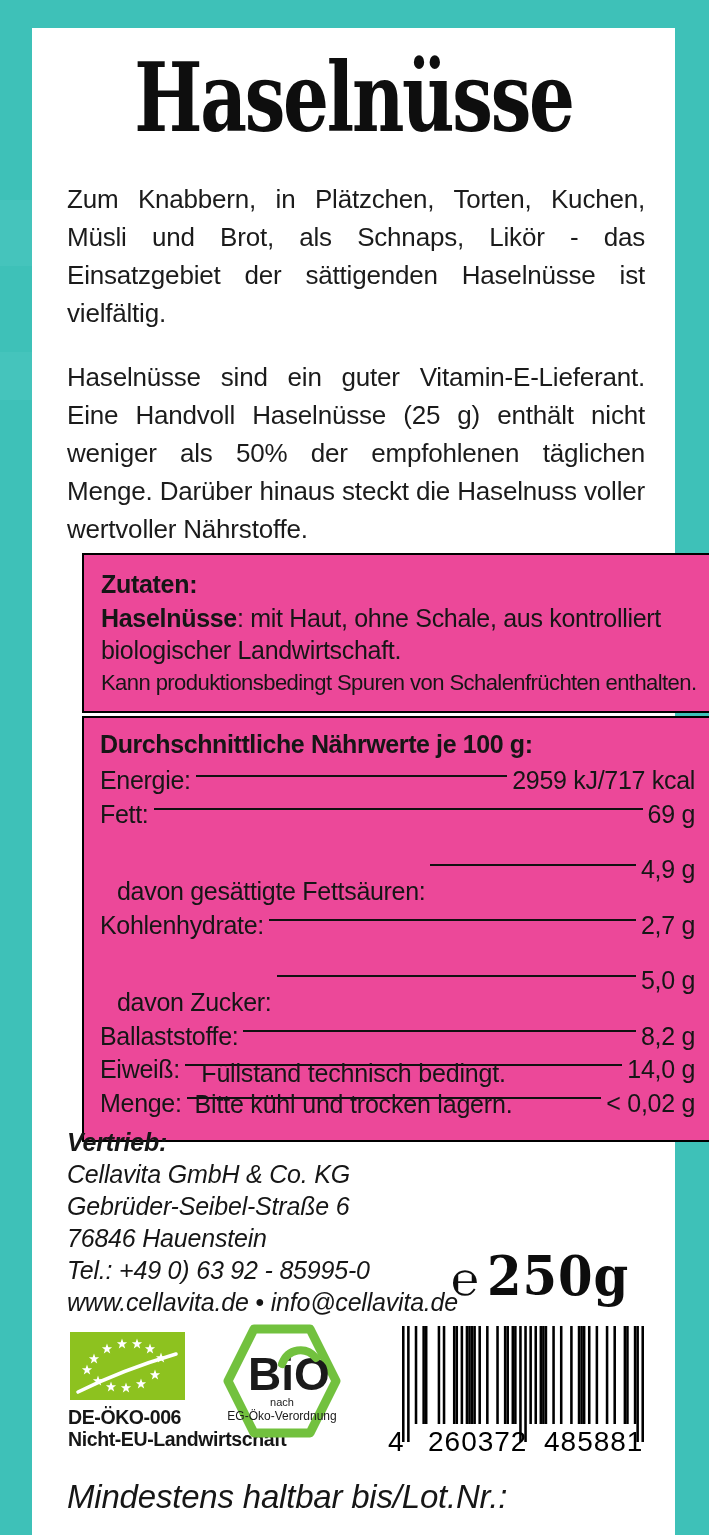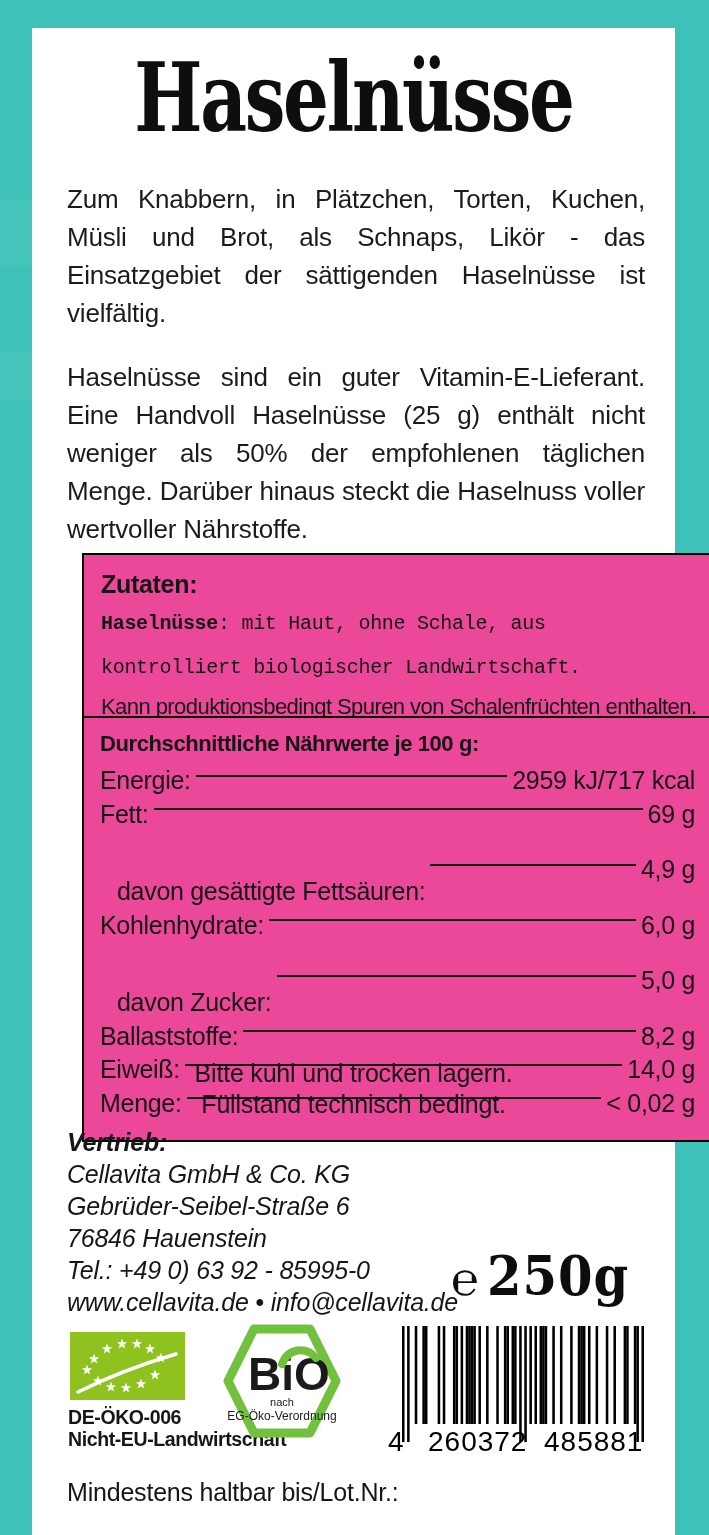--- a/index.html
+++ b/index.html
@@ -35,25 +35,25 @@
   }
   .para.p1{top:152px;}
   .para.p2{top:330px;}
 
   .box{
     position:absolute;left:50px;width:631px;box-sizing:border-box;
     border:2px solid #000;background:#ec4899;
   }
   .box.zutaten{top:525px;padding:12px 17px 12px 17px;}
   .z-head{font-weight:bold;font-size:25px;line-height:35px;letter-spacing:-0.3px;}
-  .z-main{font-size:20px;line-height:44px;letter-spacing:-0.3px;font-family:Liberation Mono, monospace;}
+  .z-main{font-size:25px;line-height:32px;letter-spacing:-0.3px;}
   .z-allergen{font-size:22.5px;line-height:33px;letter-spacing:-0.6px;transform:scaleX(0.98);transform-origin:left;white-space:nowrap;}
 
   .box.naehr{top:688px;padding:10px 16px 20px 16px;}
-  .n-head{font-weight:bold;font-size:22px;line-height:32px;letter-spacing:-0.4px;margin-bottom:4px;}
+  .n-head{font-weight:bold;font-size:25px;line-height:32px;letter-spacing:-0.4px;margin-bottom:4px;}
   .nrow{display:flex;align-items:center;font-size:25px;line-height:33.5px;letter-spacing:-0.3px;}
   .nrow .nlabel{white-space:nowrap;}
   .nrow.indent .nlabel{padding-left:17px;margin-top:44px;}
   .nrow .fill{flex:1;border-bottom:2px solid #111;margin:0 5px;transform:translateY(-5px);}
   .nrow .nvalue{white-space:nowrap;}
 
   .storage{
     position:absolute;top:1030px;left:0;width:100%;
     text-align:center;font-size:25px;line-height:31px;letter-spacing:-0.2px;
   }
@@ -79,21 +79,21 @@
 
   .barcode{position:absolute;left:356px;top:1298px;width:262px;height:152px;}
   .barcode svg{position:absolute;left:14px;top:0;}
   .bc-digit{position:absolute;font-size:28px;font-weight:normal;letter-spacing:1px;color:#000;top:100px;}
   .bc-d0{left:0px;}
   .bc-d1{left:40px;text-align:right;}
   .bc-d2{left:156px;}
 
   .mhd{
     position:absolute;left:35px;top:1450px;
-    font-size:25px;letter-spacing:-0.2px;
+    font-size:33px;letter-spacing:-0.2px;font-style:italic;
   }
   b{font-weight:bold;}
 </style>
 </head>
 <body>
 
 <div class="fold f1"></div>
 <div class="fold f2"></div>
 
 <div class="label">
@@ -123,21 +123,21 @@
           <span class="nvalue">69 g</span>
         </div>
         <div class="nrow indent">
           <span class="nlabel">davon gesättigte Fettsäuren:</span>
           <span class="fill"></span>
           <span class="nvalue">4,9 g</span>
         </div>
         <div class="nrow">
           <span class="nlabel">Kohlenhydrate:</span>
           <span class="fill"></span>
-          <span class="nvalue">6,0 g</span>
+          <span class="nvalue">2,7 g</span>
         </div>
         <div class="nrow indent">
           <span class="nlabel">davon Zucker:</span>
           <span class="fill"></span>
           <span class="nvalue">5,0 g</span>
         </div>
         <div class="nrow">
           <span class="nlabel">Ballaststoffe:</span>
           <span class="fill"></span>
           <span class="nvalue">8,2 g</span>
@@ -149,22 +149,22 @@
         </div>
         <div class="nrow">
           <span class="nlabel">Menge:</span>
           <span class="fill"></span>
           <span class="nvalue">&lt; 0,02 g</span>
         </div>
       </div>
   </div>
 
   <div class="storage">
+    <div>Füllstand technisch bedingt.</div>
     <div>Bitte kühl und trocken lagern.</div>
-    <div>Füllstand technisch bedingt.</div>
   </div>
 
   <div class="vertrieb">
     <div class="v-head">Vertrieb:</div>
     <div id="dist-lines">
         <div>Cellavita GmbH &amp; Co. KG</div>
         <div>Gebrüder-Seibel-Straße 6</div>
         <div>76846 Hauenstein</div>
         <div>Tel.: +49 0) 63 92 - 85995-0</div>
         <div>www.cellavita.de • info@cellavita.de</div>

